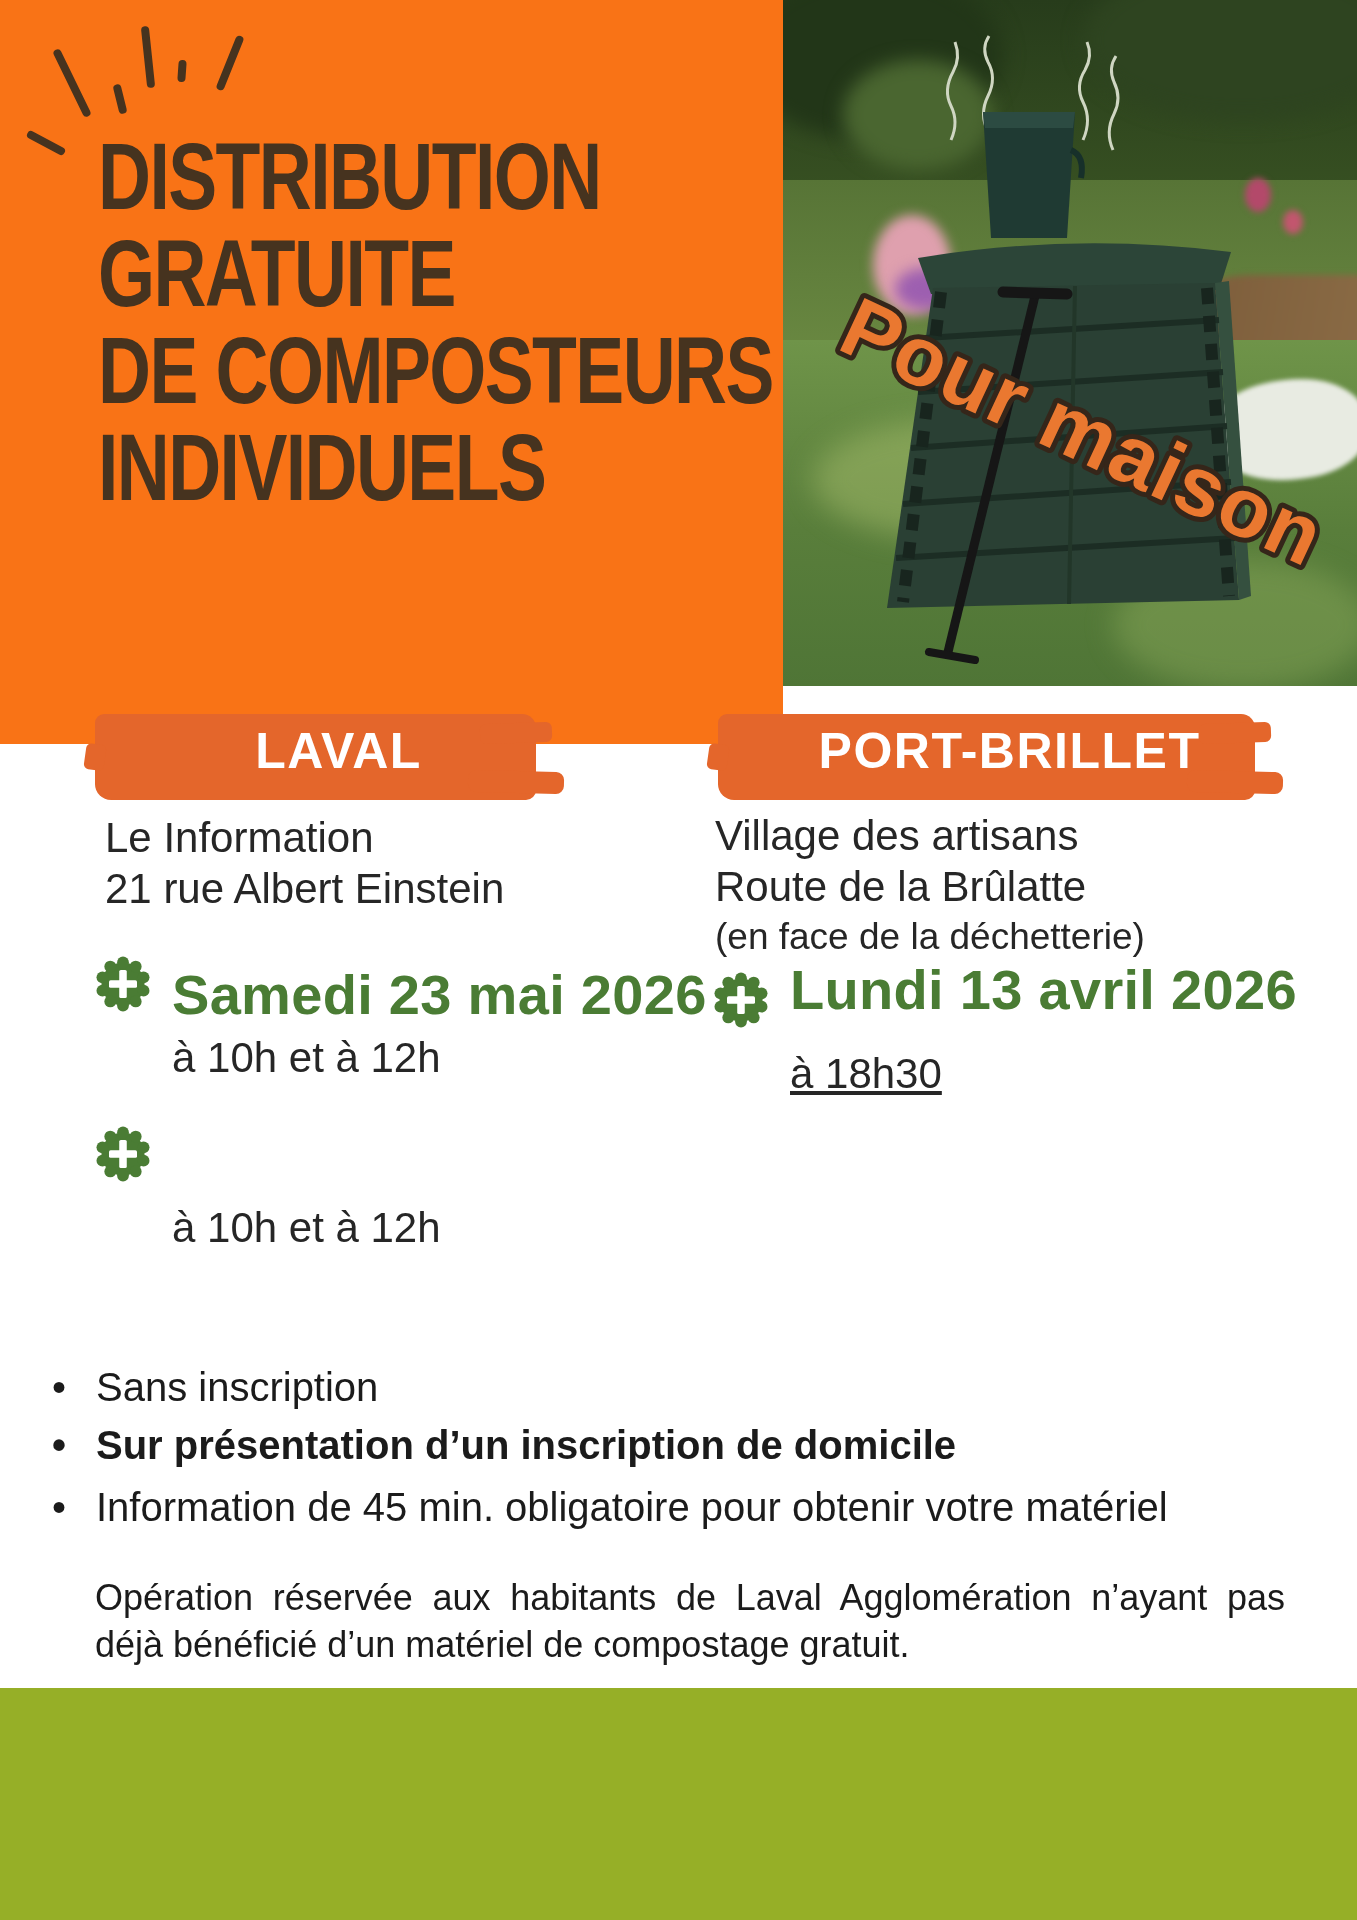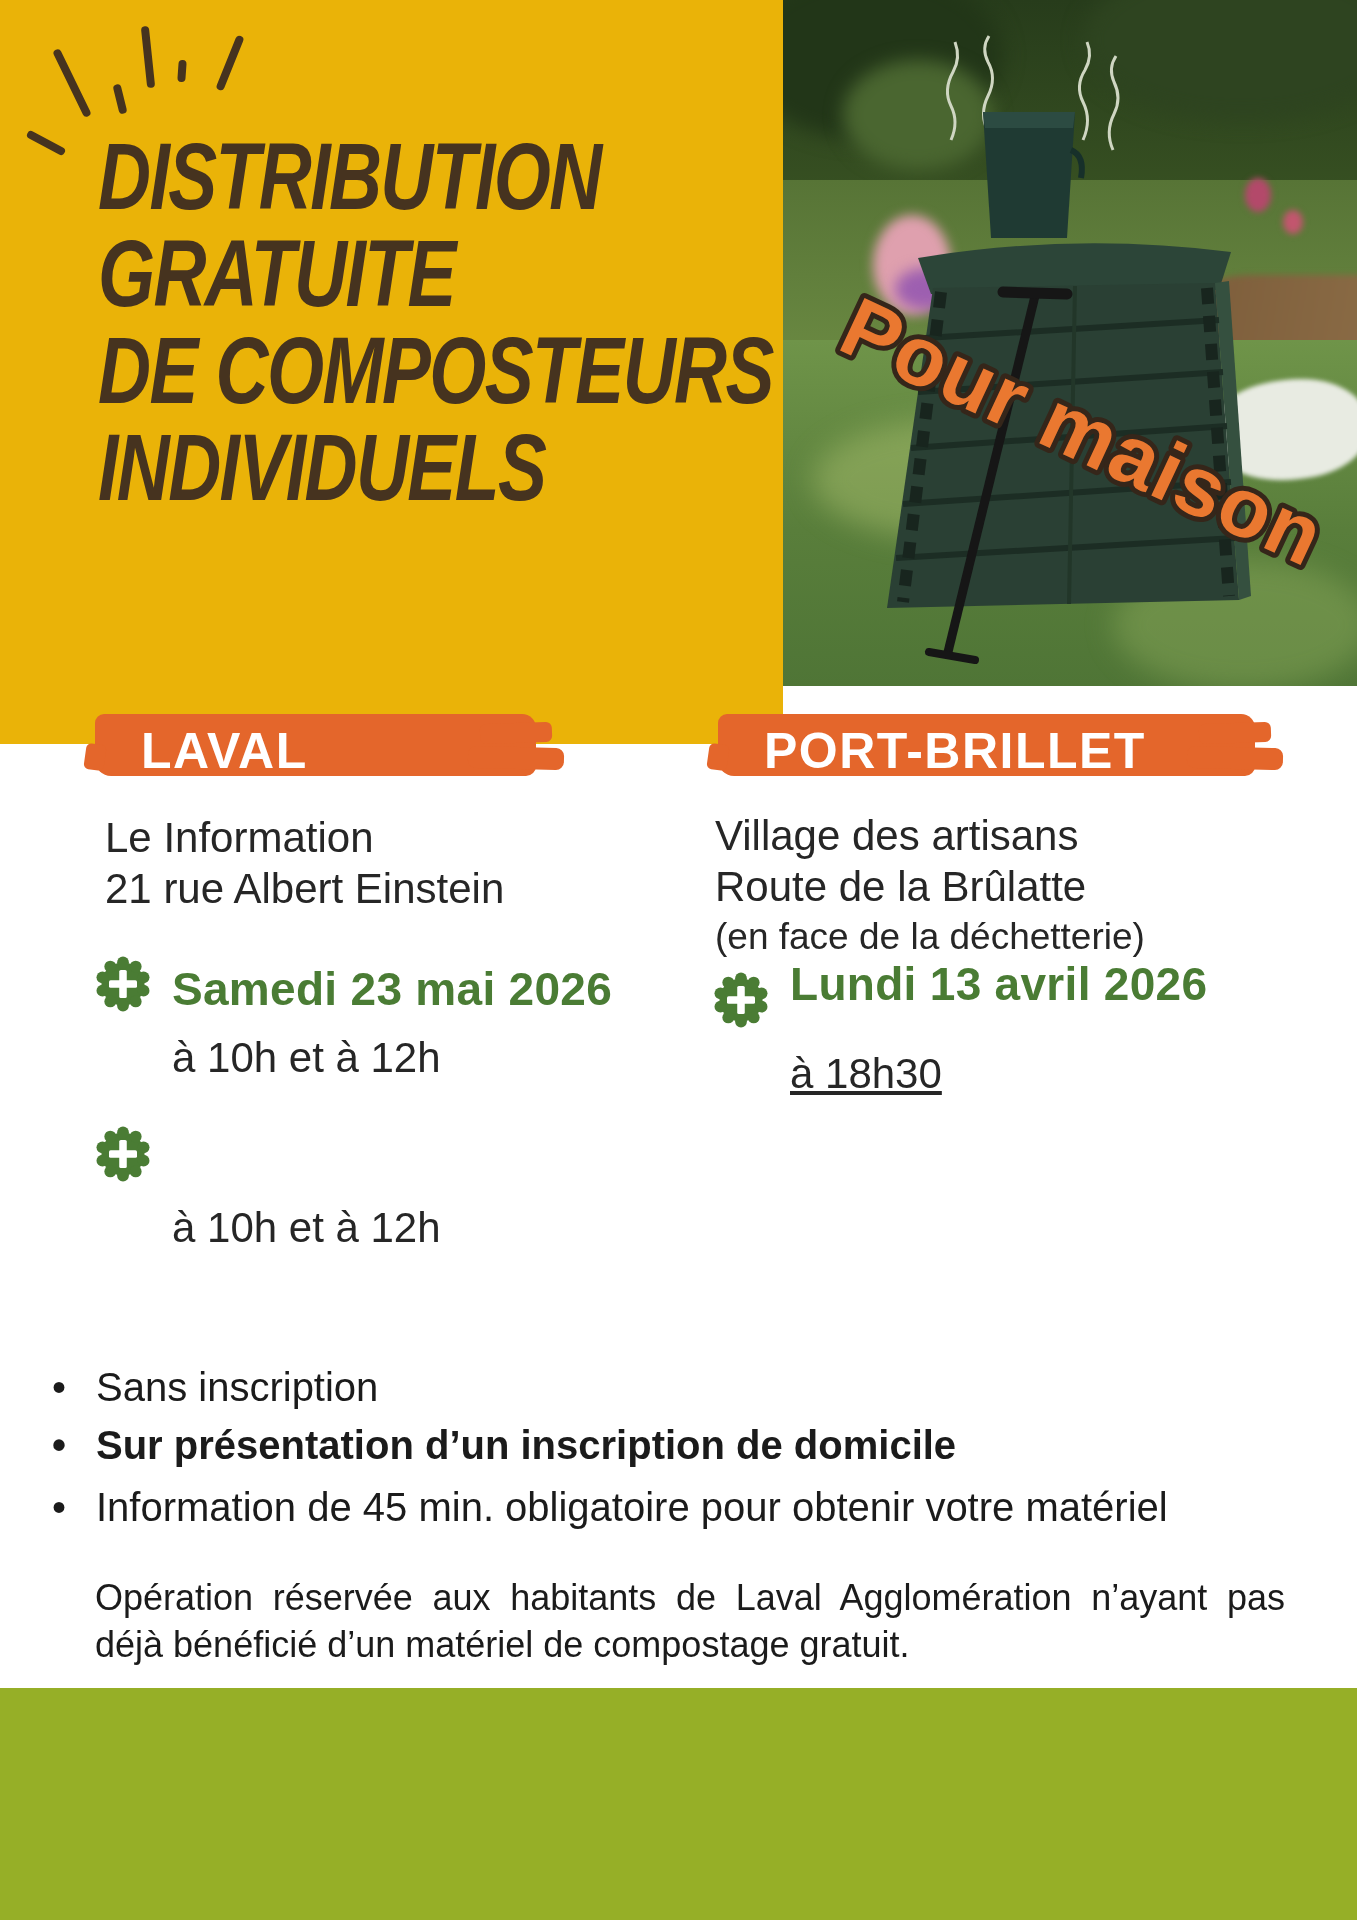--- a/index.html
+++ b/index.html
@@ -1,42 +1,42 @@
 <!DOCTYPE html>
 <html><head>
 <meta charset="utf-8">
 <style>
   html,body{margin:0;padding:0;background:#e8e8e8;}
   .page{position:relative;width:1357px;height:1920px;margin:0 auto;background:#ffffff;
         overflow:hidden;font-family:"Liberation Sans",sans-serif;}
   .abs{position:absolute;}
 
   
-  .hero-left{left:0;top:0;width:783px;height:744px;background:#eab308;font-style:italic;}
+  .hero-left{left:0;top:0;width:783px;height:744px;background:#f97316;}
   .ray{position:absolute;width:8px;background:#46331f;border-radius:5px;}
   .hero-title{left:98px;top:128px;color:#46331f;font-size:94px;line-height:97px;
               font-weight:700;letter-spacing:-2px;transform:scaleX(0.78);
               transform-origin:0 0;white-space:nowrap;}
   .hero-photo{left:783px;top:0;width:574px;height:686px;overflow:hidden;background:#5d7c3c;}
   .ph{position:absolute;}
   .blob{position:absolute;border-radius:50%;}
 
   
-  .banner{position:absolute;height:62px;background:#e4662b;border-radius:9px 14px 10px 16px;}
+  .banner{position:absolute;height:86px;background:#e4662b;border-radius:9px 14px 10px 16px;text-align:center;}
   .banner:before{content:"";position:absolute;right:-16px;top:9px;width:72px;height:20px;
                  background:#e4662b;border-radius:6px;transform:rotate(-2deg);}
   .banner:after{content:"";position:absolute;right:-28px;bottom:7px;width:96px;height:22px;
                 background:#e4662b;border-radius:8px;transform:rotate(1.5deg);}
   .banner .nick{position:absolute;left:-10px;top:30px;width:20px;height:26px;
                 background:#e4662b;border-radius:5px;transform:rotate(8deg);}
   .banner .label{position:relative;display:block;padding-left:46px;color:#ffffff;
                  font-size:50px;font-weight:700;letter-spacing:1.5px;line-height:74px;}
   .addr{font-size:42px;line-height:51px;color:#262626;}
   .addr-note{font-size:37px;line-height:46px;color:#262626;margin-top:2px;}
-  .date-text{font-size:46px;font-weight:700;color:#4a7c34;letter-spacing:.3px;white-space:nowrap;}
+  .date-text{font-size:56px;font-weight:700;color:#4a7c34;letter-spacing:.3px;white-space:nowrap;}
   .time-text{font-size:42px;color:#262626;}
 
   
   .b-row{position:absolute;display:flex;align-items:flex-start;color:#1b1b1b;
          font-size:40px;line-height:50px;}
   .b-dot{width:44px;text-align:left;font-size:40px;}
   .b-bold{font-weight:700;}
   .disclaimer{left:95px;top:1574px;width:1190px;font-size:36px;line-height:47px;
               color:#1b1b1b;text-align:justify;}
 

